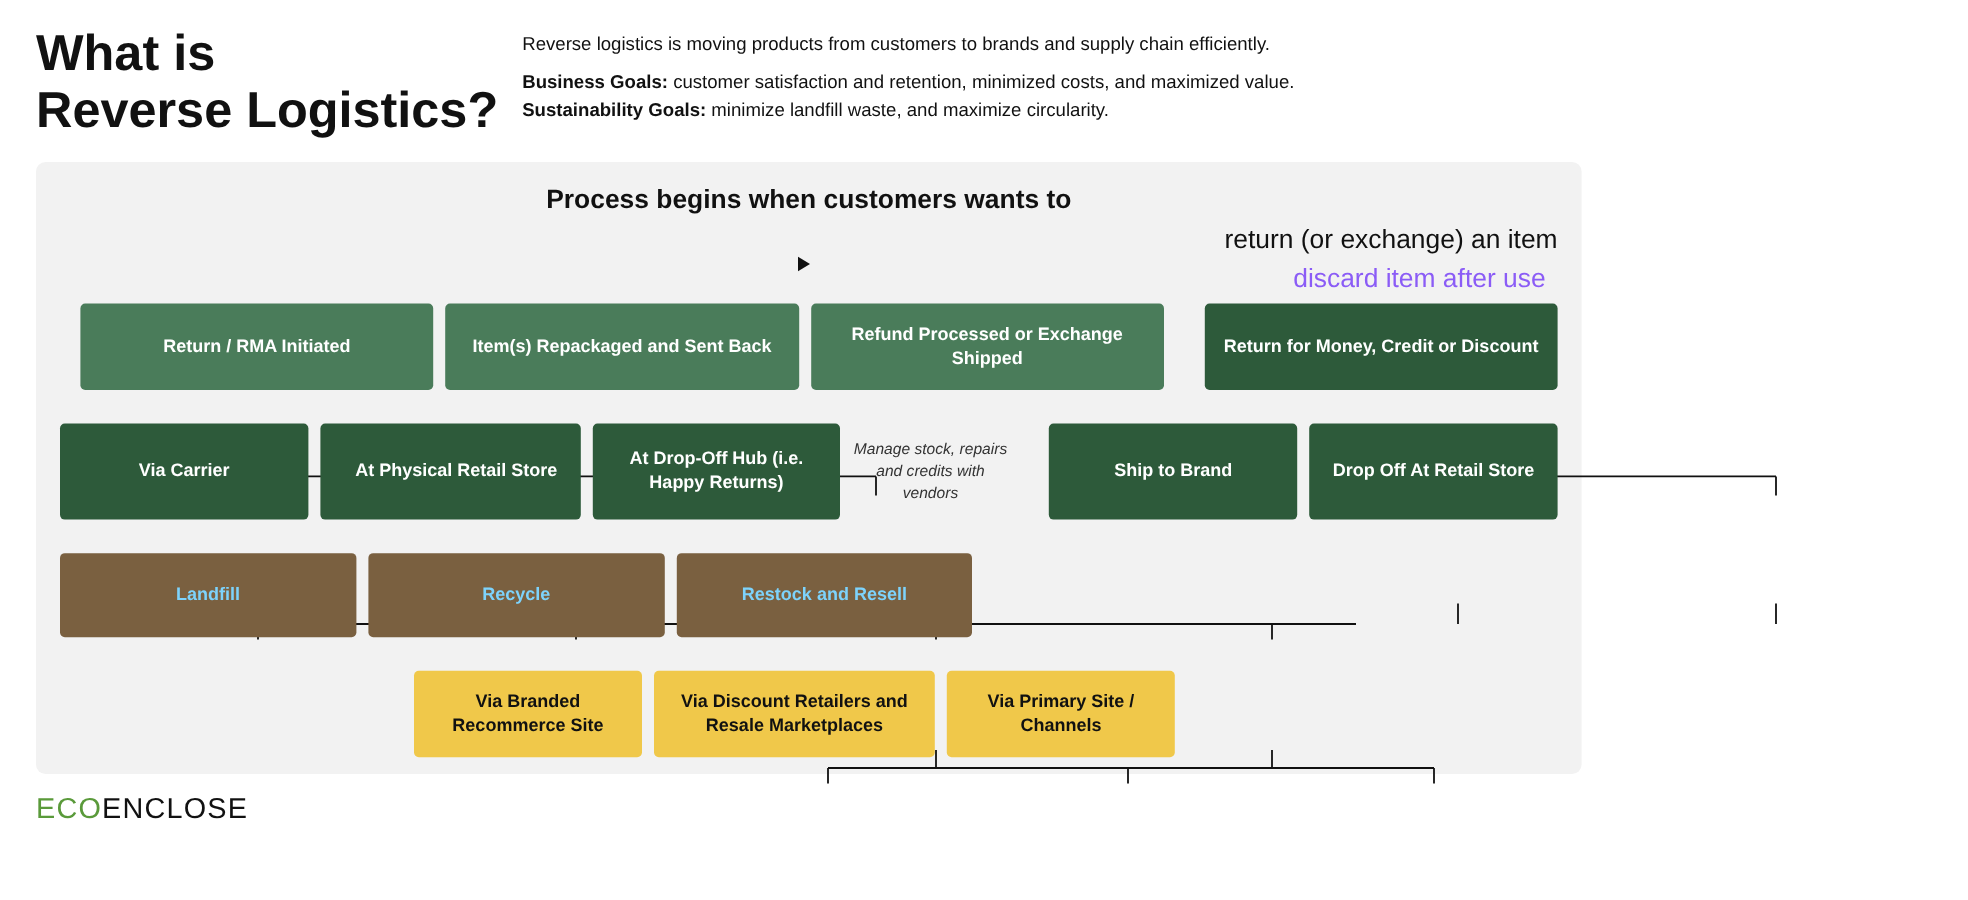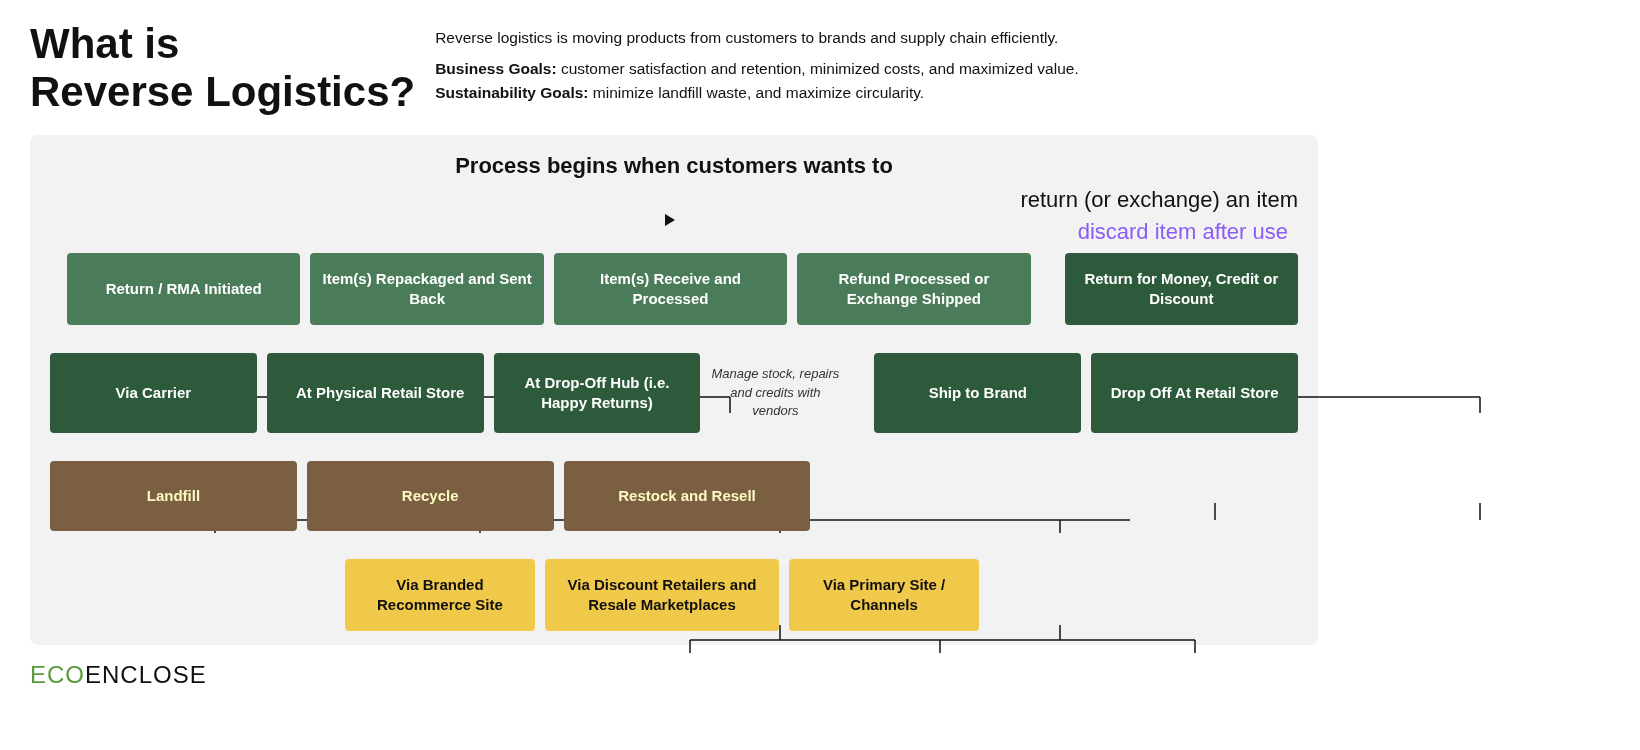--- a/index.html
+++ b/index.html
@@ -120,21 +120,21 @@
       font-size: 15px;
       font-weight: 600;
       padding: 12px 10px;
       display: flex;
       align-items: center;
       justify-content: center;
       line-height: 1.3;
     }
     .brown-box {
       background: #7a6040;
-      color: #fef9c3;
+      color: #7dd3fc;
       border-radius: 4px;
       text-align: left;
       font-size: 15px;
       font-weight: 600;
       padding: 12px 10px;
       display: flex;
       align-items: center;
       justify-content: center;
       line-height: 1.3;
     }
@@ -240,23 +240,20 @@
     </svg>
 
     <div style="display:flex;flex-direction:row;gap:10px;margin-top:8px;position:relative;">
       <div class="green-box" style="flex:1;min-height:72px;margin-left:17px;">
         <span>Return / RMA Initiated</span>
       </div>
       <div class="green-box" style="flex:1;min-height:72px;">
         <span>Item(s) Repackaged and Sent Back</span>
       </div>
       <div class="green-box" style="flex:1;min-height:72px;">
-        <span>Item(s) Receive and Processed</span>
-      </div>
-      <div class="green-box" style="flex:1;min-height:72px;">
         <span>Refund Processed or Exchange Shipped</span>
       </div>
       <div style="width:14px;flex-shrink:0;"></div>
       <div class="dark-green-box" style="flex:1;min-height:72px;">
         <span>Return for Money, Credit or Discount</span>
       </div>
     </div>
 
     <div style="height:28px;"></div>
 

